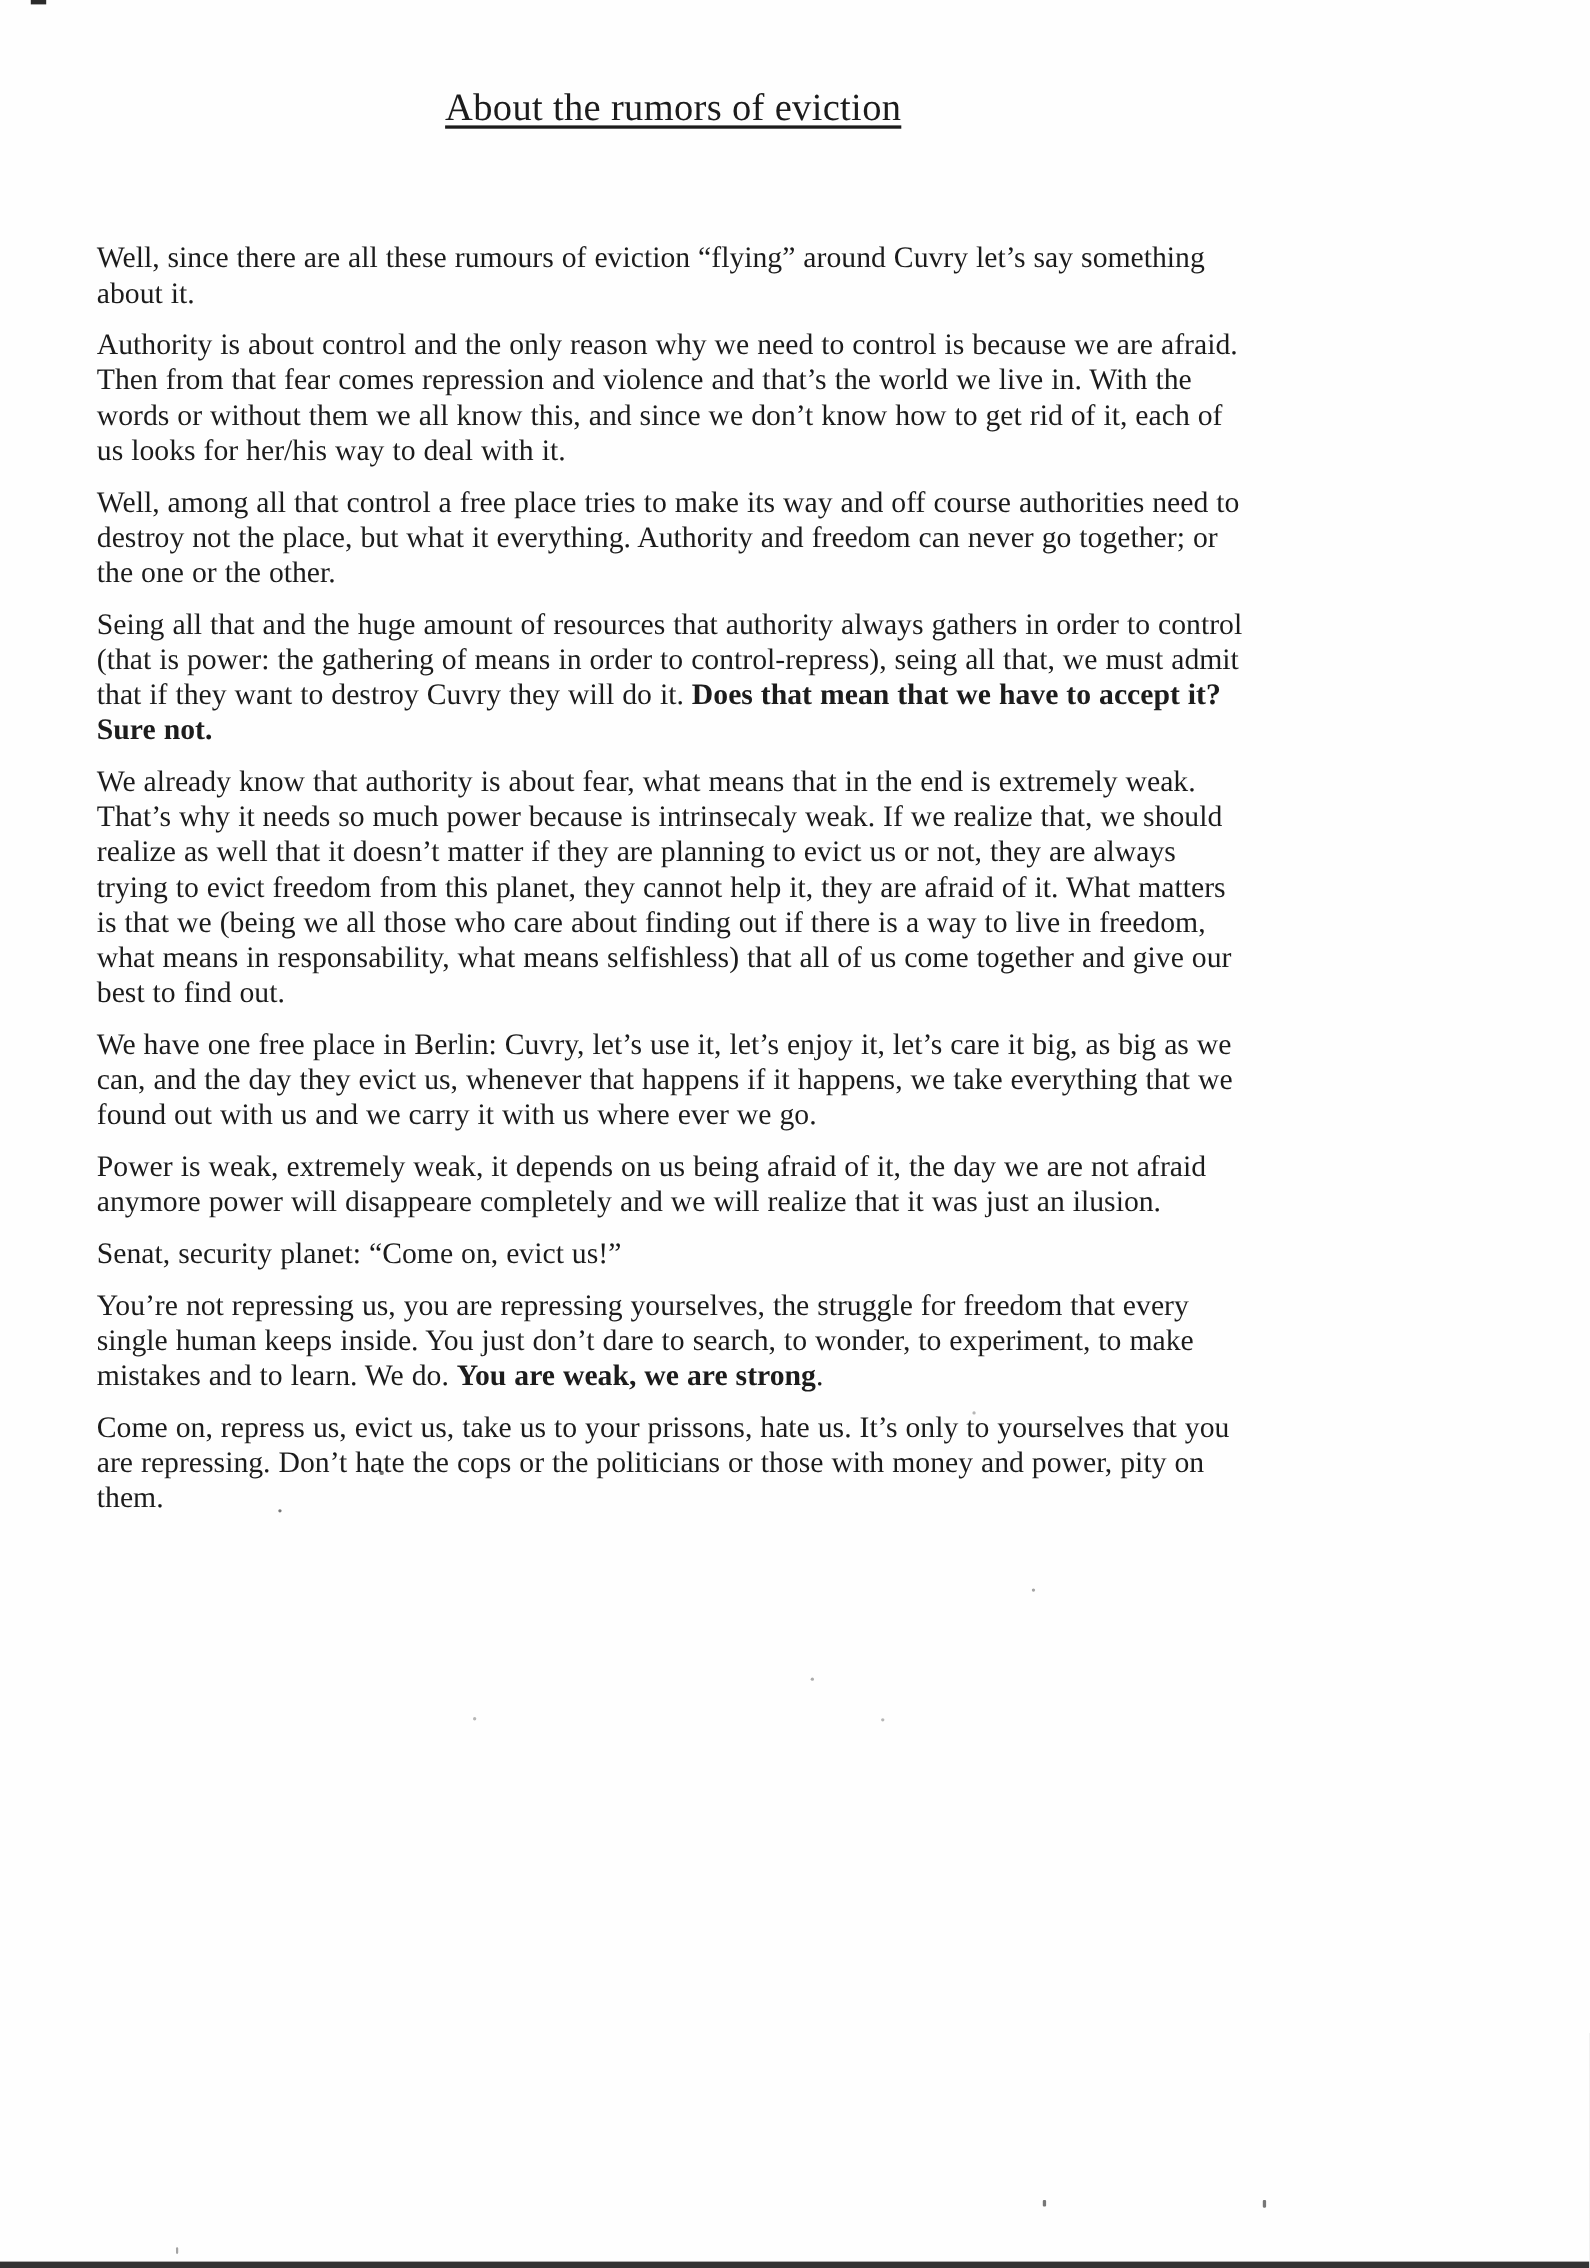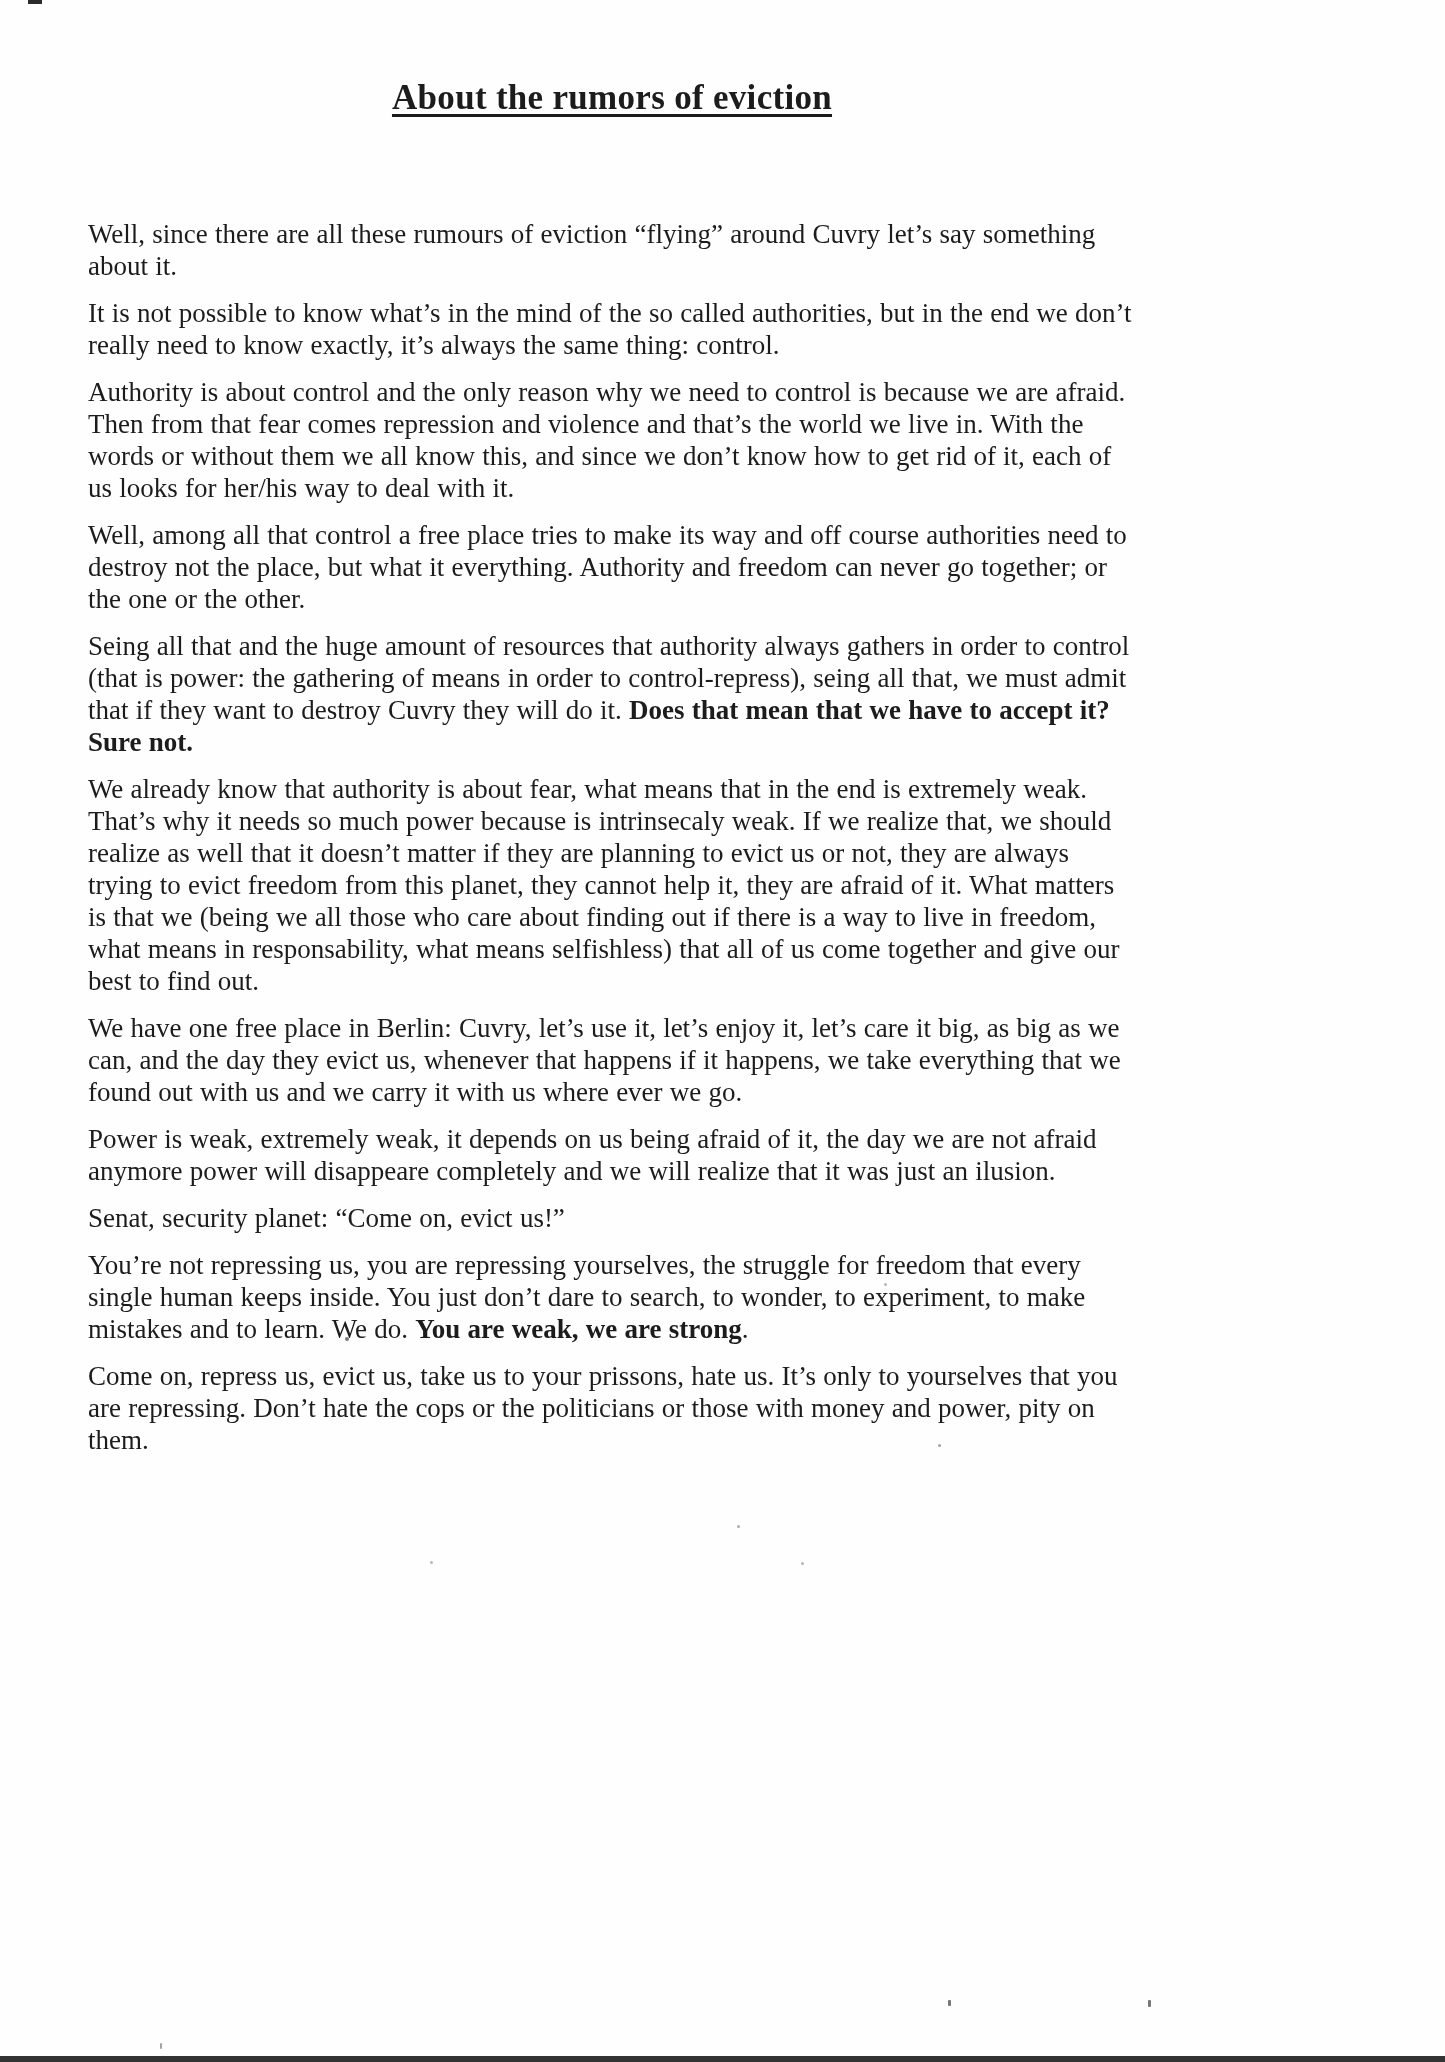--- a/index.html
+++ b/index.html
@@ -13,21 +13,21 @@
     overflow: hidden;
   }
   .content {
     position: absolute;
     left: 88px;
     top: 76px;
     width: 1048px;
   }
   .doc-title {
     text-align: center;
-    font-weight: bold;
+    font-weight: normal;
     font-size: 35px;
     line-height: 44px;
     margin: 0 0 98px 0;
     text-decoration: underline;
     text-underline-offset: 5px;
     letter-spacing: 0.3px;
   }
   .para {
     text-align: left;
     font-size: 27px;
@@ -63,21 +63,20 @@
 <body>
 
 <div class="page">
   <div class="edge-mark-top"></div>
 
   <div class="content">
     <h1 class="doc-title">About the rumors of eviction</h1>
 
     <p class="para"><span>Well, since there are all these rumours of eviction “flying” around Cuvry let’s say something about it.</span><span class="b"></span><span></span></p>
 
-    <p class="para"><span>It is not possible to know what’s in the mind of the so called authorities, but in the end we don’t really need to know exactly,  it’s always the same thing: control.</span><span class="b"></span><span></span></p>
 
     <p class="para"><span>Authority is about control and the only reason why we need to control is because we are afraid. Then from that fear comes repression and violence and that’s the world we live in. With the words or without them we all know this, and since we don’t know how to get rid of it, each of us looks for her/his way to deal with it.</span><span class="b"></span><span></span></p>
 
     <p class="para"><span>Well, among all that control a free place tries to make its way and off course authorities need to destroy not the place, but what it everything. Authority and freedom can never go together; or the one or the other.</span><span class="b"></span><span></span></p>
 
     <p class="para"><span>Seing all that and the huge amount of resources that authority always gathers in order to control (that is power: the gathering of means in order to control-repress), seing all that, we must admit that if they want to destroy Cuvry they will do it. </span><span class="b">Does that mean that we have to accept it? Sure not.</span><span></span></p>
 
     <p class="para"><span>We already know that authority is about fear, what means that in the end is extremely weak. That’s why it needs so much power because is intrinsecaly weak. If we realize that, we should realize as well that it doesn’t matter if they are planning to evict us or not, they are always trying to evict freedom from this planet, they cannot help it, they are afraid of it. What matters is that we (being we all those who care about finding out if there is a way to live in freedom, what means in responsability, what means selfishless) that all of us come together and give our best to find out.</span><span class="b"></span><span></span></p>
 
     <p class="para"><span>We have one free place in Berlin: Cuvry, let’s use it, let’s enjoy it, let’s care it big, as big as we can, and the day they evict us, whenever that happens if it happens, we take everything that we found out with us and we carry it with us where ever we go.</span><span class="b"></span><span></span></p>

